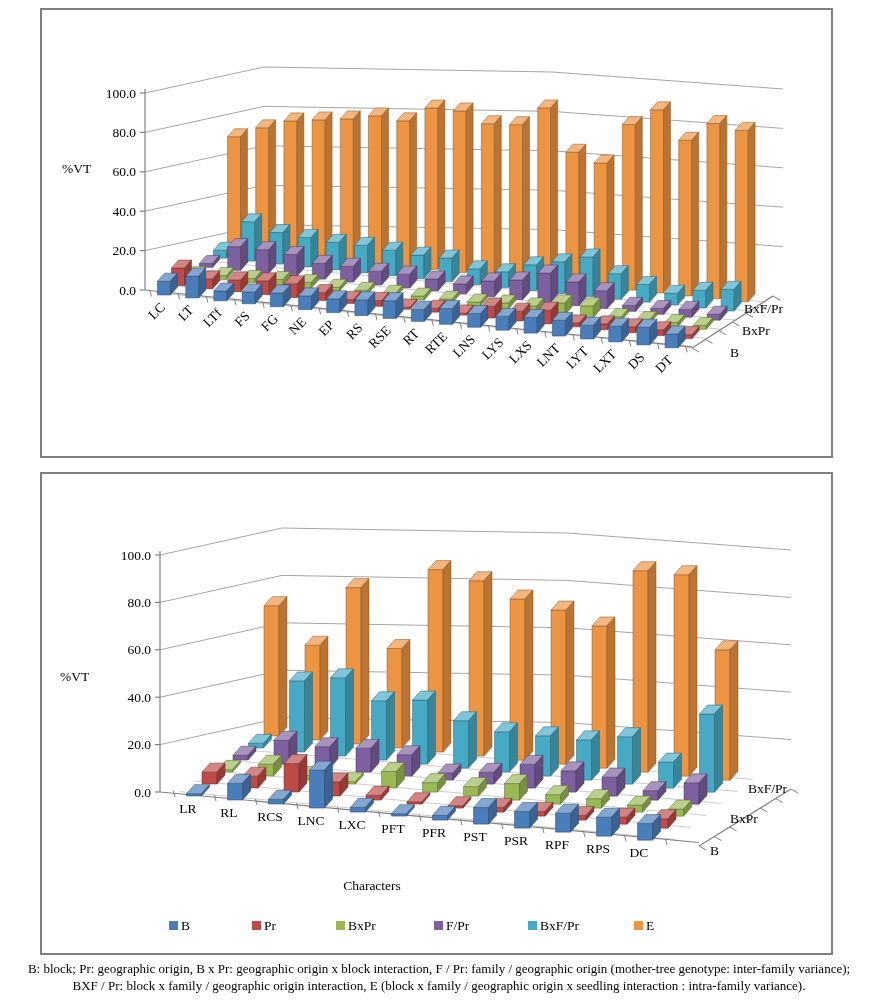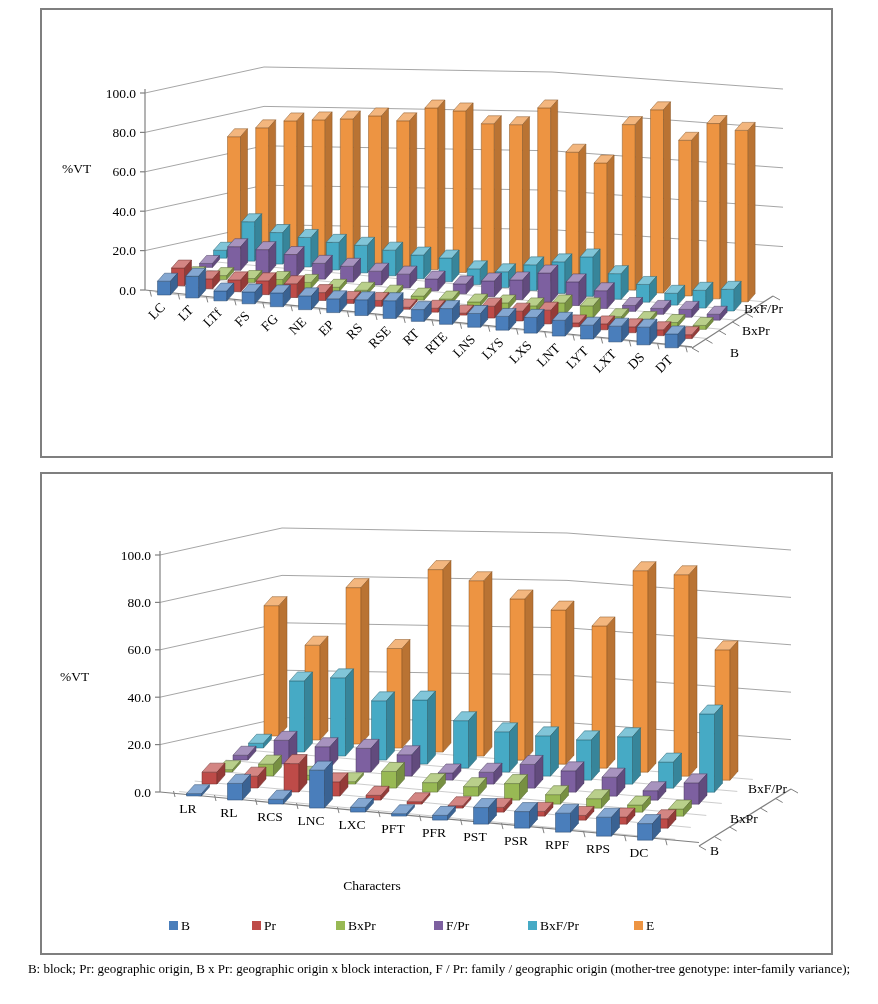--- a/index.html
+++ b/index.html
@@ -1167,14 +1167,15 @@
           </g>
           <g>
             <rect x="592" y="447" width="9" height="9" fill="#ED9442"></rect>
             <text x="604" y="456" text-anchor="start" font-size="13.5" font-family="&quot;Liberation Serif&quot;, serif" fill="#000">E</text>
           </g>
         </g>
       </svg>
     </div>
   <div class="caption">
     <div>B: block; Pr: geographic origin, B x Pr: geographic origin x block interaction, F / Pr: family / geographic origin (mother-tree genotype: inter-family variance);</div>
+    <div>BXF / Pr: block x family / geographic origin interaction, E (block x family / geographic origin x seedling interaction : intra-family variance).</div>
   </div>
 </div>
 
 </body></html>

